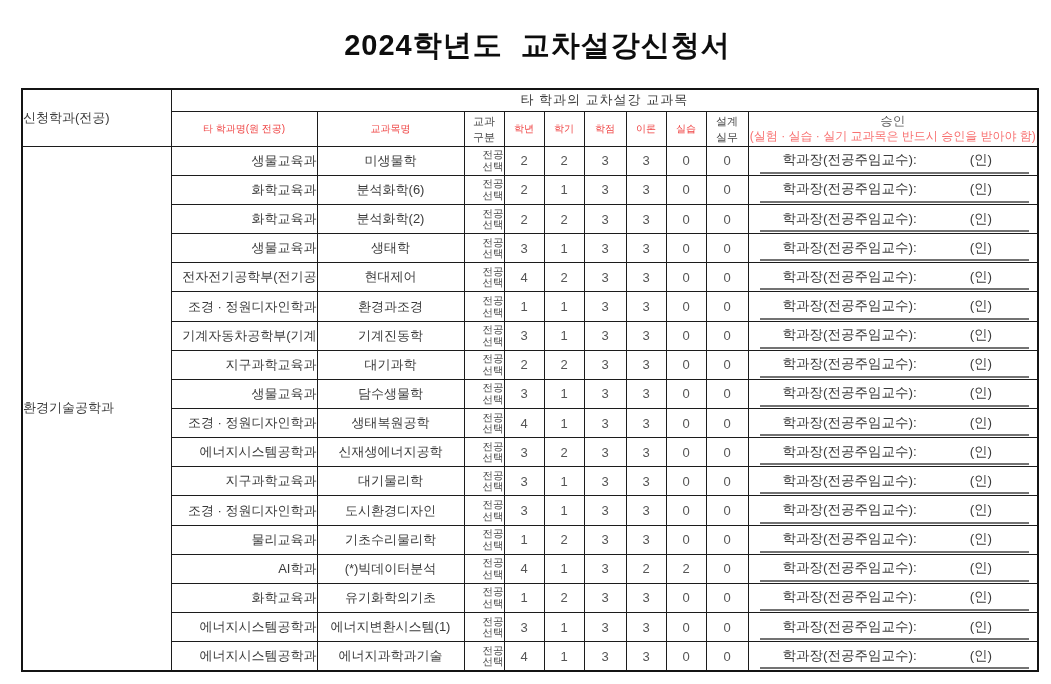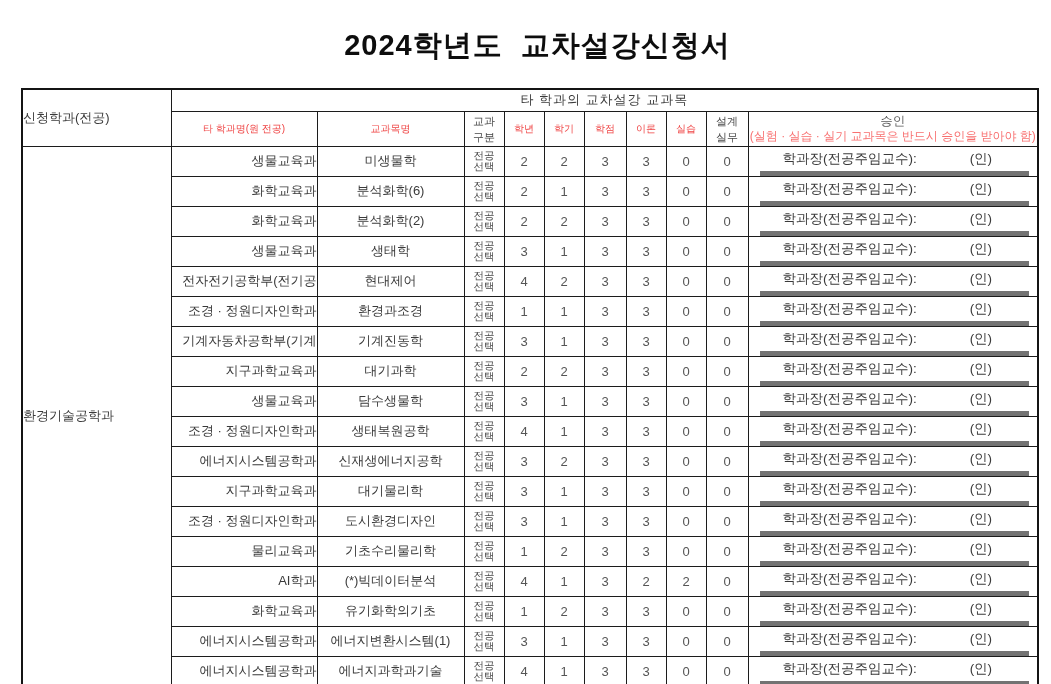--- a/index.html
+++ b/index.html
@@ -89,40 +89,40 @@
     font-size: 13px;
     white-space: nowrap;
     color: #3a3a3a;
   }
   .course-cell {
     text-align: center;
     font-size: 13px;
     color: #3a3a3a;
   }
   .type-cell {
-    text-align: center;
+    text-align: right;
     font-size: 10.5px;
     line-height: 11.5px;
     white-space: pre-line;
     color: #4a4a4a;
     margin-left: 33px;
   }
   .num-cell {
     text-align: center;
     font-size: 13px;
     color: #555555;
   }
   .approval-cell { vertical-align: middle; }
   .sign-line {
     display: flex;
     justify-content: space-between;
     align-items: center;
     height: 23px;
     margin: 1px 8px 0 11px;
-    border-bottom: 5px solid #737373;
+    border-bottom: 2px solid #737373;
   }
   .sign-label {
     padding-left: 23px;
     font-size: 13.5px;
     color: #3a3a3a;
     white-space: nowrap;
   }
   .sign-seal {
     padding-right: 37px;
     font-size: 13.5px;

